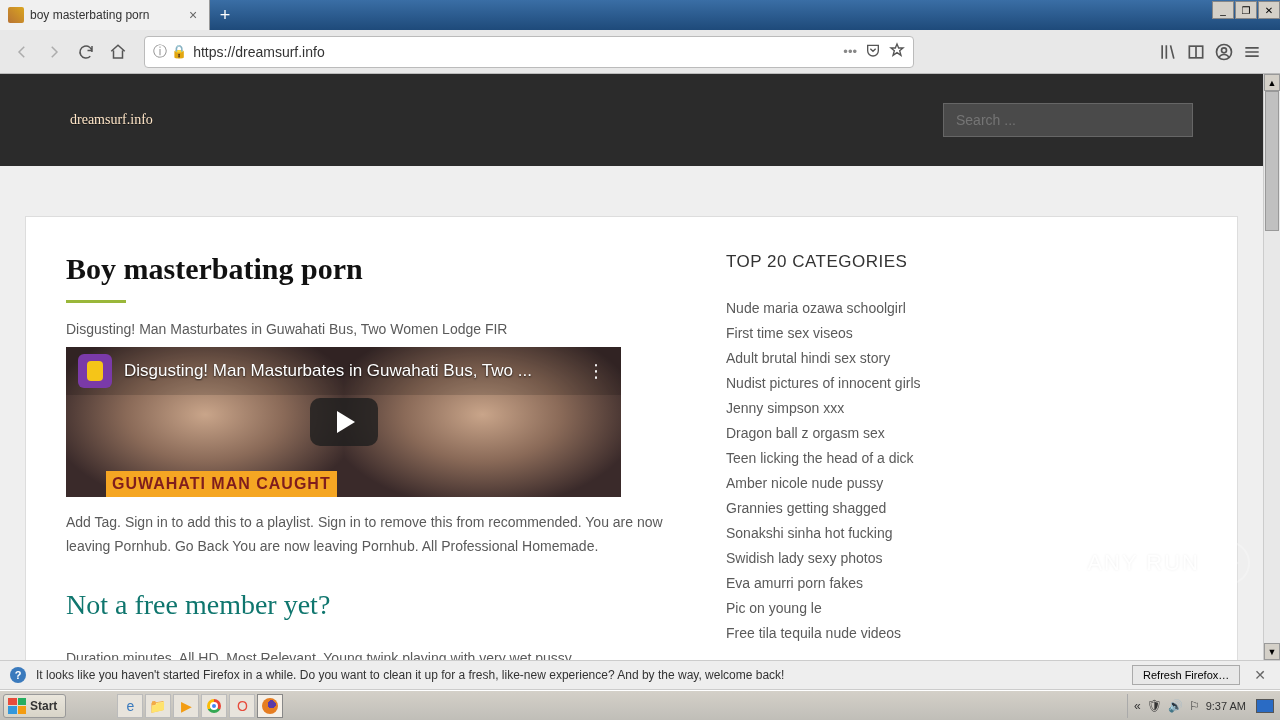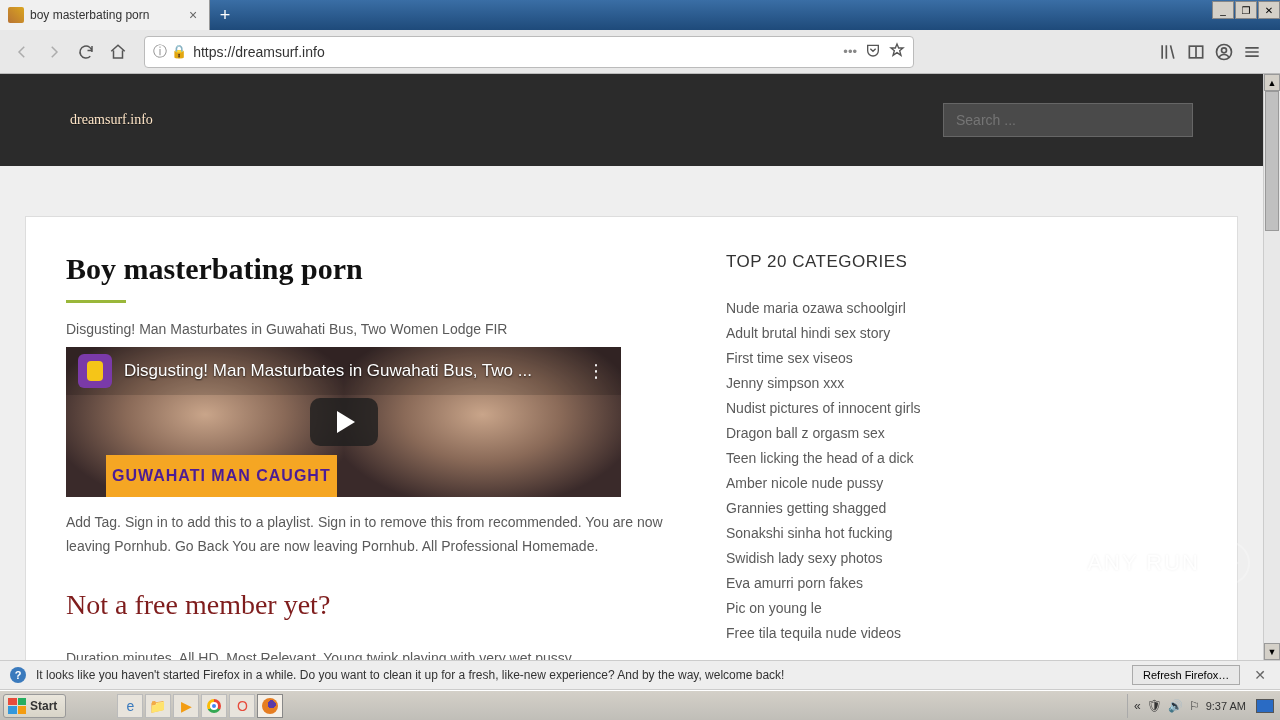--- a/index.html
+++ b/index.html
@@ -48,24 +48,24 @@
 .video-embed { width: 555px; height: 150px; background: linear-gradient(to right, #5a4a4a 0%, #3a3340 50%, #1a1a2a 100%); position: relative; overflow: hidden; }
 .video-faces { position: absolute; inset: 0; display: flex; }
 .face { flex: 1; background: radial-gradient(ellipse at 50% 45%, #c9a58a 0%, #8a6a58 40%, #3a2a2a 80%); }
 .video-topbar { position: absolute; top: 0; left: 0; right: 0; height: 48px; background: rgba(0,0,0,0.15); display: flex; align-items: center; padding: 0 12px; gap: 12px; }
 .yt-logo { width: 34px; height: 34px; border-radius: 6px; background: #7a3aa8; display: flex; align-items: center; justify-content: center; }
 .yt-logo-inner { width: 16px; height: 20px; background: #f5c518; border-radius: 4px; position: relative; }
 .video-title { color: #fff; font-size: 17px; text-shadow: 0 1px 2px rgba(0,0,0,0.8); flex:1; white-space:nowrap; overflow:hidden; text-overflow:ellipsis; }
 .video-menu { color: #fff; font-size: 18px; margin-right:4px; }
 .play-btn { position: absolute; top: 50%; left: 50%; transform: translate(-50%, -50%); width: 68px; height: 48px; background: rgba(30,30,30,0.8); border-radius: 10px; display: flex; align-items: center; justify-content: center; }
 .play-tri { width: 0; height: 0; border-left: 18px solid #fff; border-top: 11px solid transparent; border-bottom: 11px solid transparent; margin-left:4px; }
-.chyron { position: absolute; bottom: 0; left: 40px; background: #f5a623; color: #4c1d95; font-weight: bold; padding: 12px 6px; font-size: 16px; letter-spacing:1px; }
+.chyron { position: absolute; bottom: 0; left: 40px; background: #f5a623; color: #7f1d1d; font-weight: bold; padding: 4px 6px; font-size: 16px; letter-spacing:1px; }
 
 .body-text { color: #5a5a5a; font-size: 14px; line-height: 1.7; margin-top: 14px; }
-.article h2 { font-family: Georgia, serif; font-size: 28px; font-weight: normal; color: #7f1d1d; margin-top: 30px; }
+.article h2 { font-family: Georgia, serif; font-size: 28px; font-weight: normal; color: #0f766e; margin-top: 30px; }
 
 .sidebar { width: 260px; }
 .sidebar h3 { font-size: 17px; font-weight: normal; color: #333; letter-spacing: 0.5px; margin-bottom: 28px; }
 .cat-list { list-style: none; }
 .cat-list li { font-size: 14px; color: #5a5a5a; margin-bottom: 9px; cursor: pointer; }
 
 
 .watermark { position: absolute; right: 30px; bottom: 75px; display: flex; align-items: center; gap: 6px; opacity: 0.25; pointer-events: none; }
 .wm-text { color: #fff; font-size: 22px; letter-spacing: 2px; font-weight: 300; text-shadow: 0 0 3px rgba(0,0,0,0.3); }
 .wm-tri { width: 0; height: 0; border-left: 22px solid #fff; border-top: 14px solid transparent; border-bottom: 14px solid transparent; }
@@ -206,24 +206,24 @@
             <div class="chyron">GUWAHATI MAN CAUGHT</div>
           </div>
           <div class="body-text">Add Tag. Sign in to add this to a playlist. Sign in to remove this from recommended. You are now leaving Pornhub. Go Back You are now leaving Pornhub. All Professional Homemade.</div>
           <h2>Not a free member yet?</h2>
           <div class="body-text" style="margin-top:26px">Duration minutes. All HD. Most Relevant. Young twink playing with very wet pussy</div>
         </div>
         <div class="sidebar">
           <h3>TOP 20 CATEGORIES</h3>
           <ul class="cat-list" id="cat-list">
               <li>Nude maria ozawa schoolgirl</li>
+              <li>First time sex viseos</li>
               <li>Adult brutal hindi sex story</li>
-              <li>First time sex viseos</li>
+              <li>Nudist pictures of innocent girls</li>
               <li>Jenny simpson xxx</li>
-              <li>Nudist pictures of innocent girls</li>
               <li>Dragon ball z orgasm sex</li>
               <li>Teen licking the head of a dick</li>
               <li>Amber nicole nude pussy</li>
               <li>Grannies getting shagged</li>
               <li>Sonakshi sinha hot fucking</li>
               <li>Swidish lady sexy photos</li>
               <li>Eva amurri porn fakes</li>
               <li>Pic on young le</li>
               <li>Free tila tequila nude videos</li>
             </ul>

